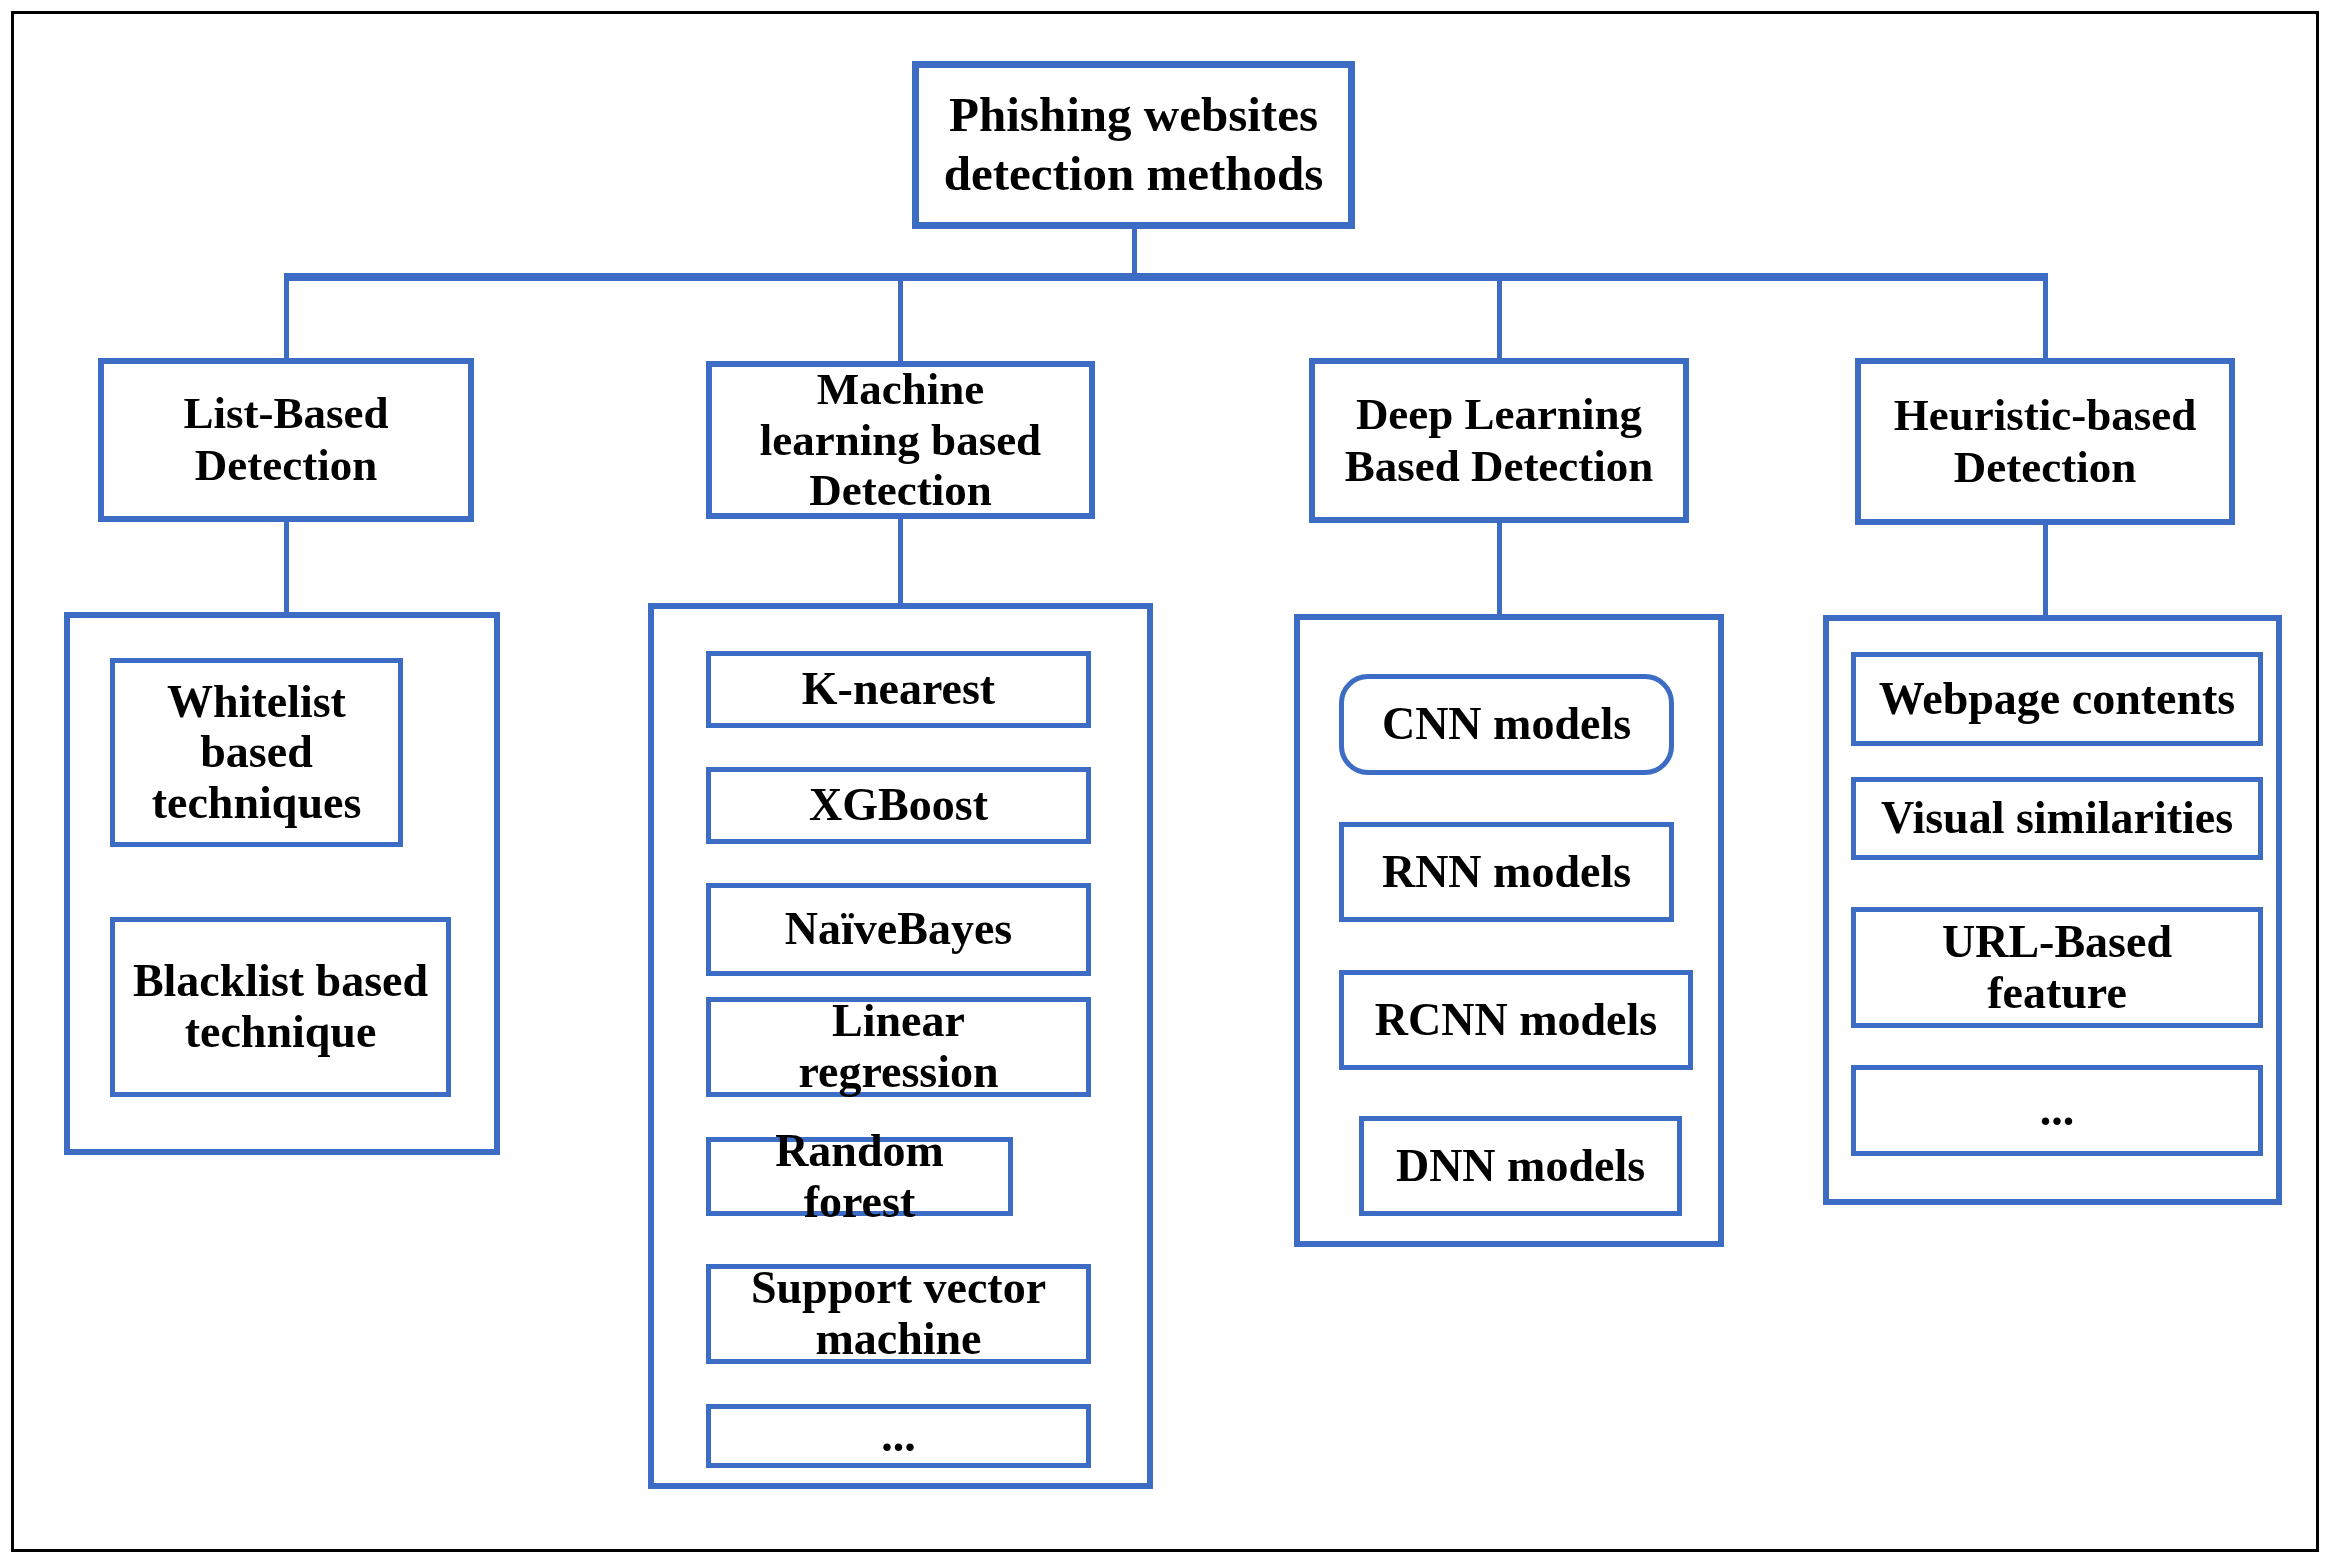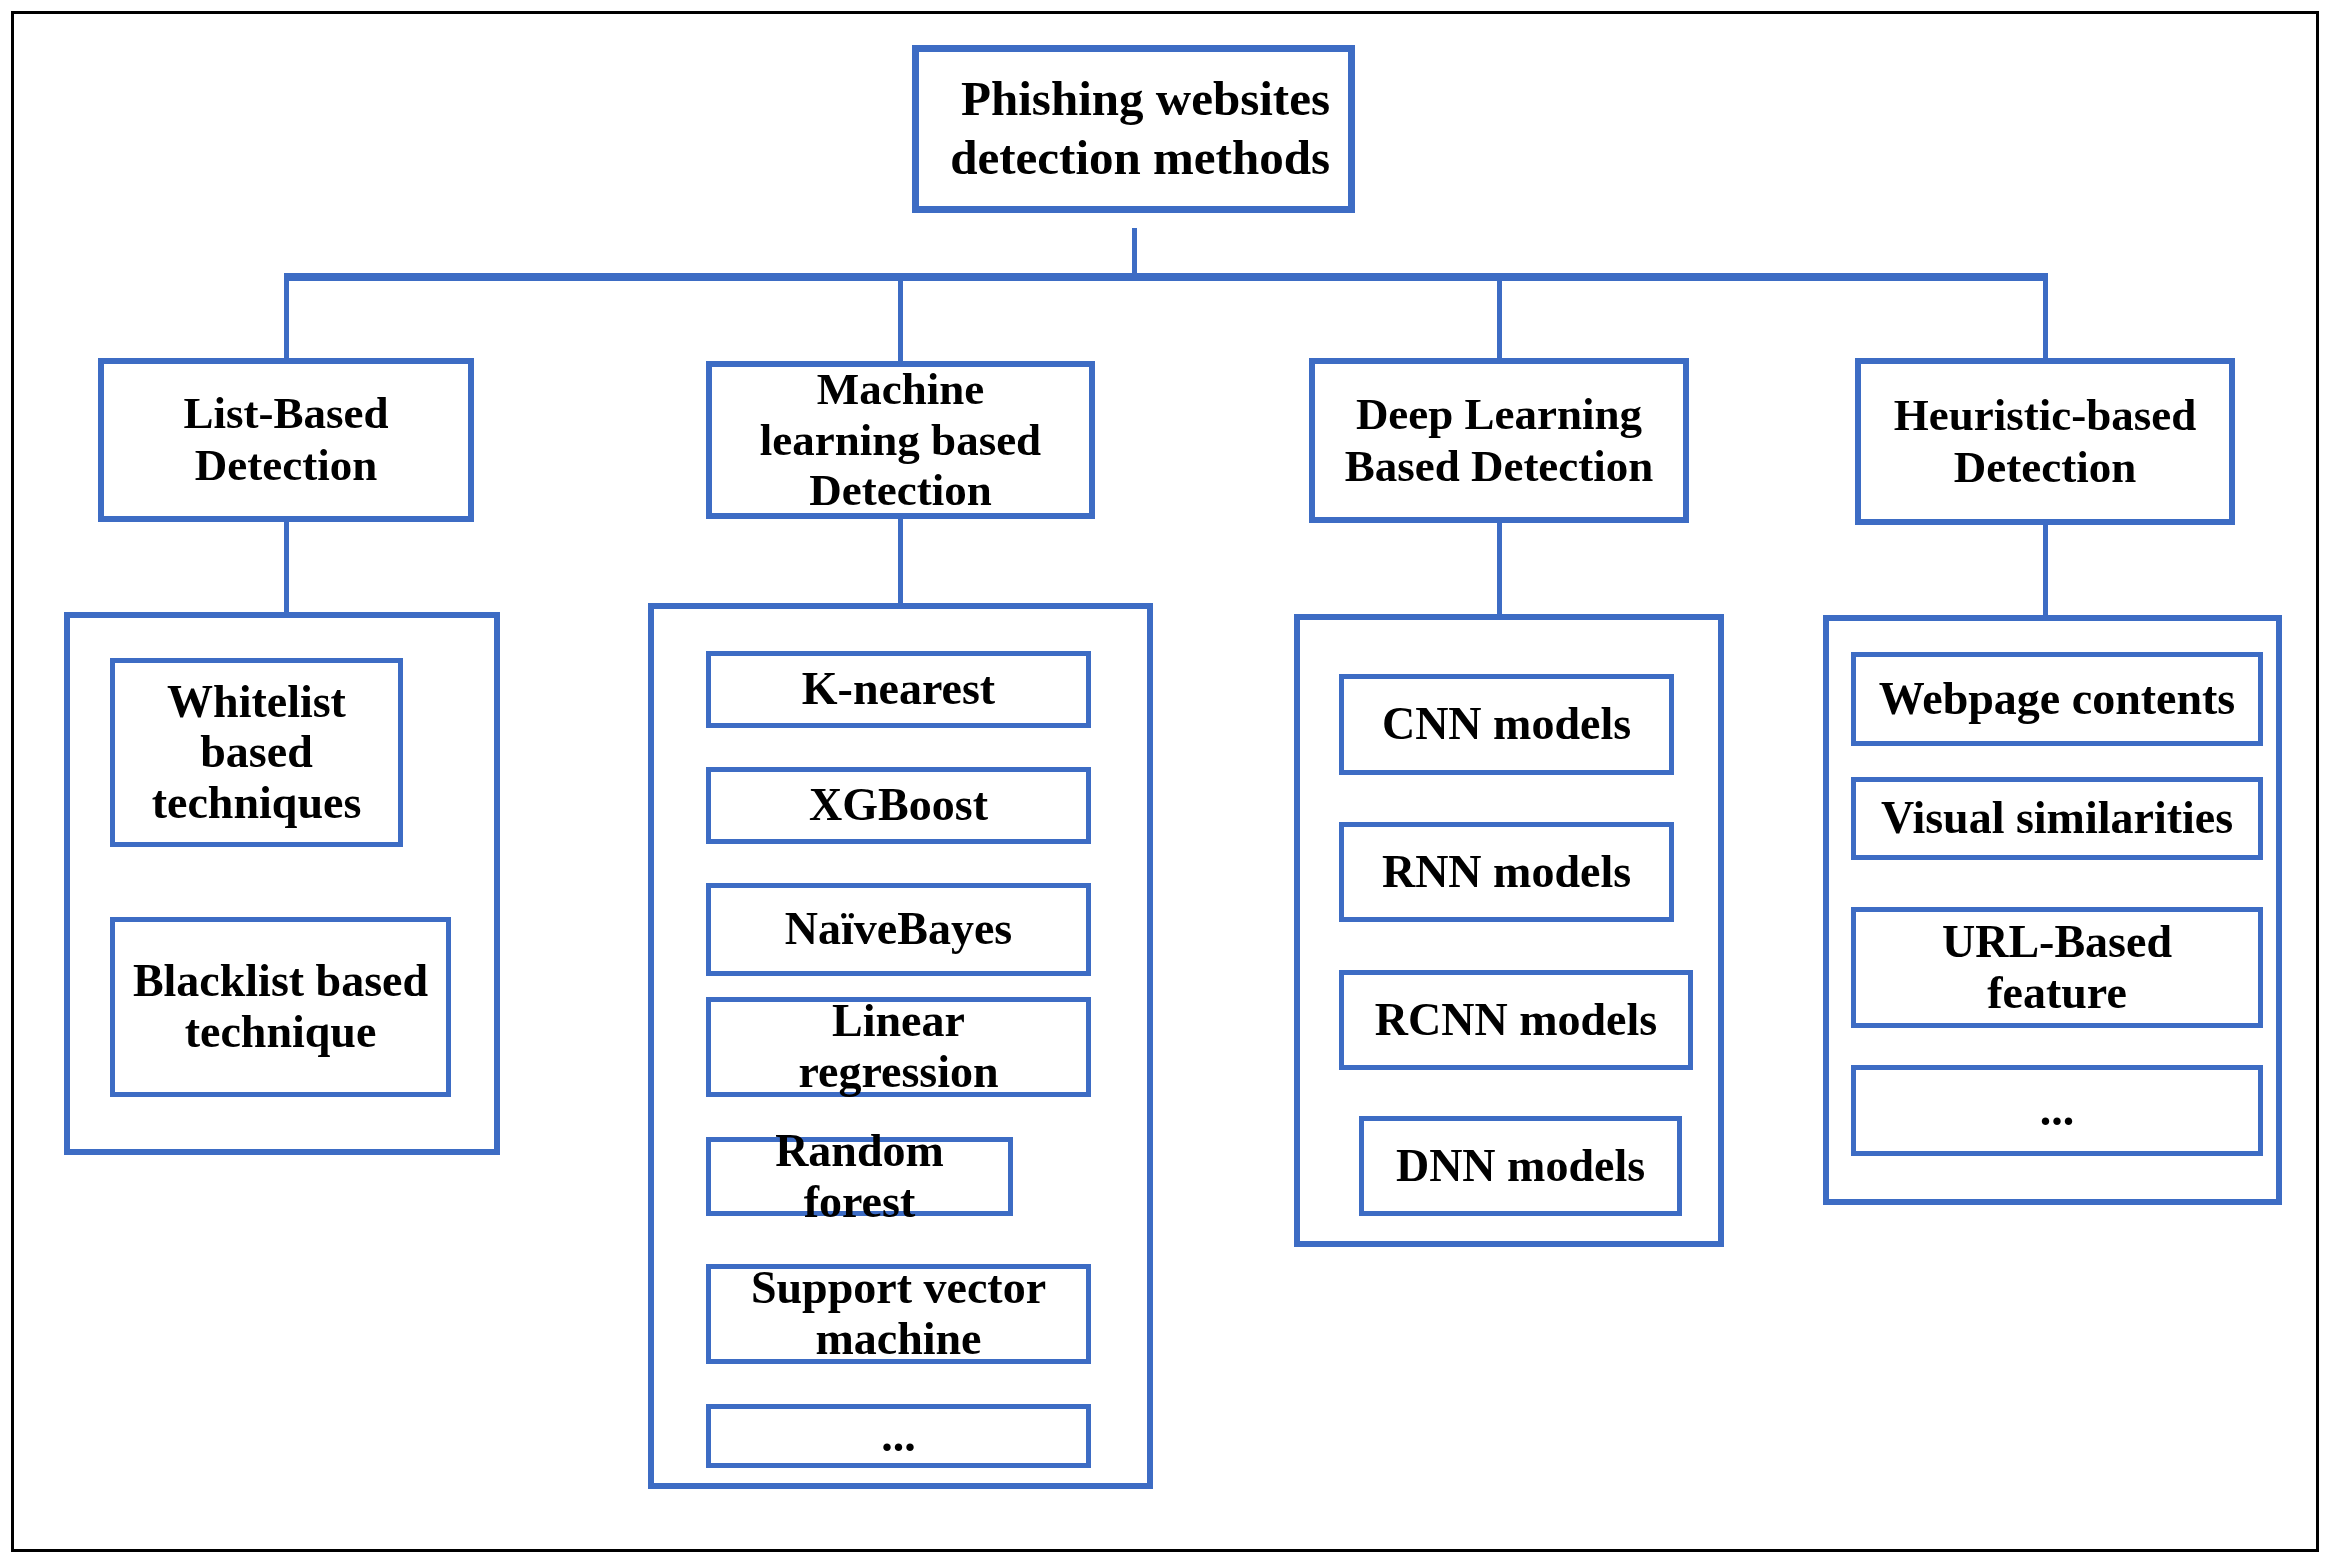--- a/index.html
+++ b/index.html
@@ -45,21 +45,21 @@
     position:absolute;
     background:var(--accent);
   }
 </style>
 </head>
 <body>
 
 <div class="canvas">
   <div class="frame"></div>
 
-  <div class="node root" style="left:912px;top:45px;width:443px;height:168px;padding:0 18px;text-align:right;">Phishing websites detection methods</div>
+  <div class="node root" style="left:912px;top:61px;width:443px;height:168px;padding:0 18px;">Phishing websites detection methods</div>
 
   <div class="line" style="left:1132px;top:228px;width:4.5px;height:48px;"></div>
   <div class="line" style="left:284px;top:273px;width:1764px;height:7.5px;"></div>
   <div class="line" style="left:284px;top:278px;width:4.5px;height:80px;"></div>
   <div class="line" style="left:898px;top:278px;width:4.5px;height:83px;"></div>
   <div class="line" style="left:1497px;top:278px;width:4.5px;height:80px;"></div>
   <div class="line" style="left:2043px;top:278px;width:4.5px;height:80px;"></div>
 
   <div class="node branch" style="left:98px;top:358px;width:376px;height:164px;padding:0 30px;">List-Based Detection</div>
   <div class="node branch" style="left:706px;top:361px;width:389px;height:158px;padding:0 22.5px;line-height:1.12;">Machine learning based Detection</div>
@@ -80,21 +80,21 @@
   <div class="node" style="left:110px;top:917px;width:341px;height:180px;padding:0 4px;">Blacklist based technique</div>
 
   <div class="node" style="left:706px;top:651px;width:385px;height:77px;">K-nearest</div>
   <div class="node" style="left:706px;top:767px;width:385px;height:77px;">XGBoost</div>
   <div class="node" style="left:706px;top:883px;width:385px;height:93px;">NaïveBayes</div>
   <div class="node" style="left:706px;top:997px;width:385px;height:100px;padding:0 30px;">Linear regression</div>
   <div class="node" style="left:706px;top:1137px;width:307px;height:79px;padding:16px 15px;">Random forest</div>
   <div class="node" style="left:706px;top:1264px;width:385px;height:100px;padding:0 30px;">Support vector machine</div>
   <div class="node" style="left:706px;top:1404px;width:385px;height:64px;">...</div>
 
-  <div class="node" style="left:1339px;top:674px;width:335px;height:101px;">CNN models</div>
+  <div class="node" style="left:1339px;top:674px;width:335px;height:101px;border-radius:29px;">CNN models</div>
   <div class="node" style="left:1339px;top:822px;width:335px;height:100px;">RNN models</div>
   <div class="node" style="left:1339px;top:970px;width:354px;height:100px;">RCNN models</div>
   <div class="node" style="left:1359px;top:1116px;width:323px;height:100px;">DNN models</div>
 
   <div class="node" style="left:1851px;top:652px;width:412px;height:94px;padding:0 7.5px;">Webpage contents</div>
   <div class="node" style="left:1851px;top:777px;width:412px;height:83px;padding:0 7.5px;">Visual similarities</div>
   <div class="node" style="left:1851px;top:907px;width:412px;height:121px;padding:0 45px;">URL-Based feature</div>
   <div class="node" style="left:1851px;top:1065px;width:412px;height:91px;">...</div>
 </div>
 

